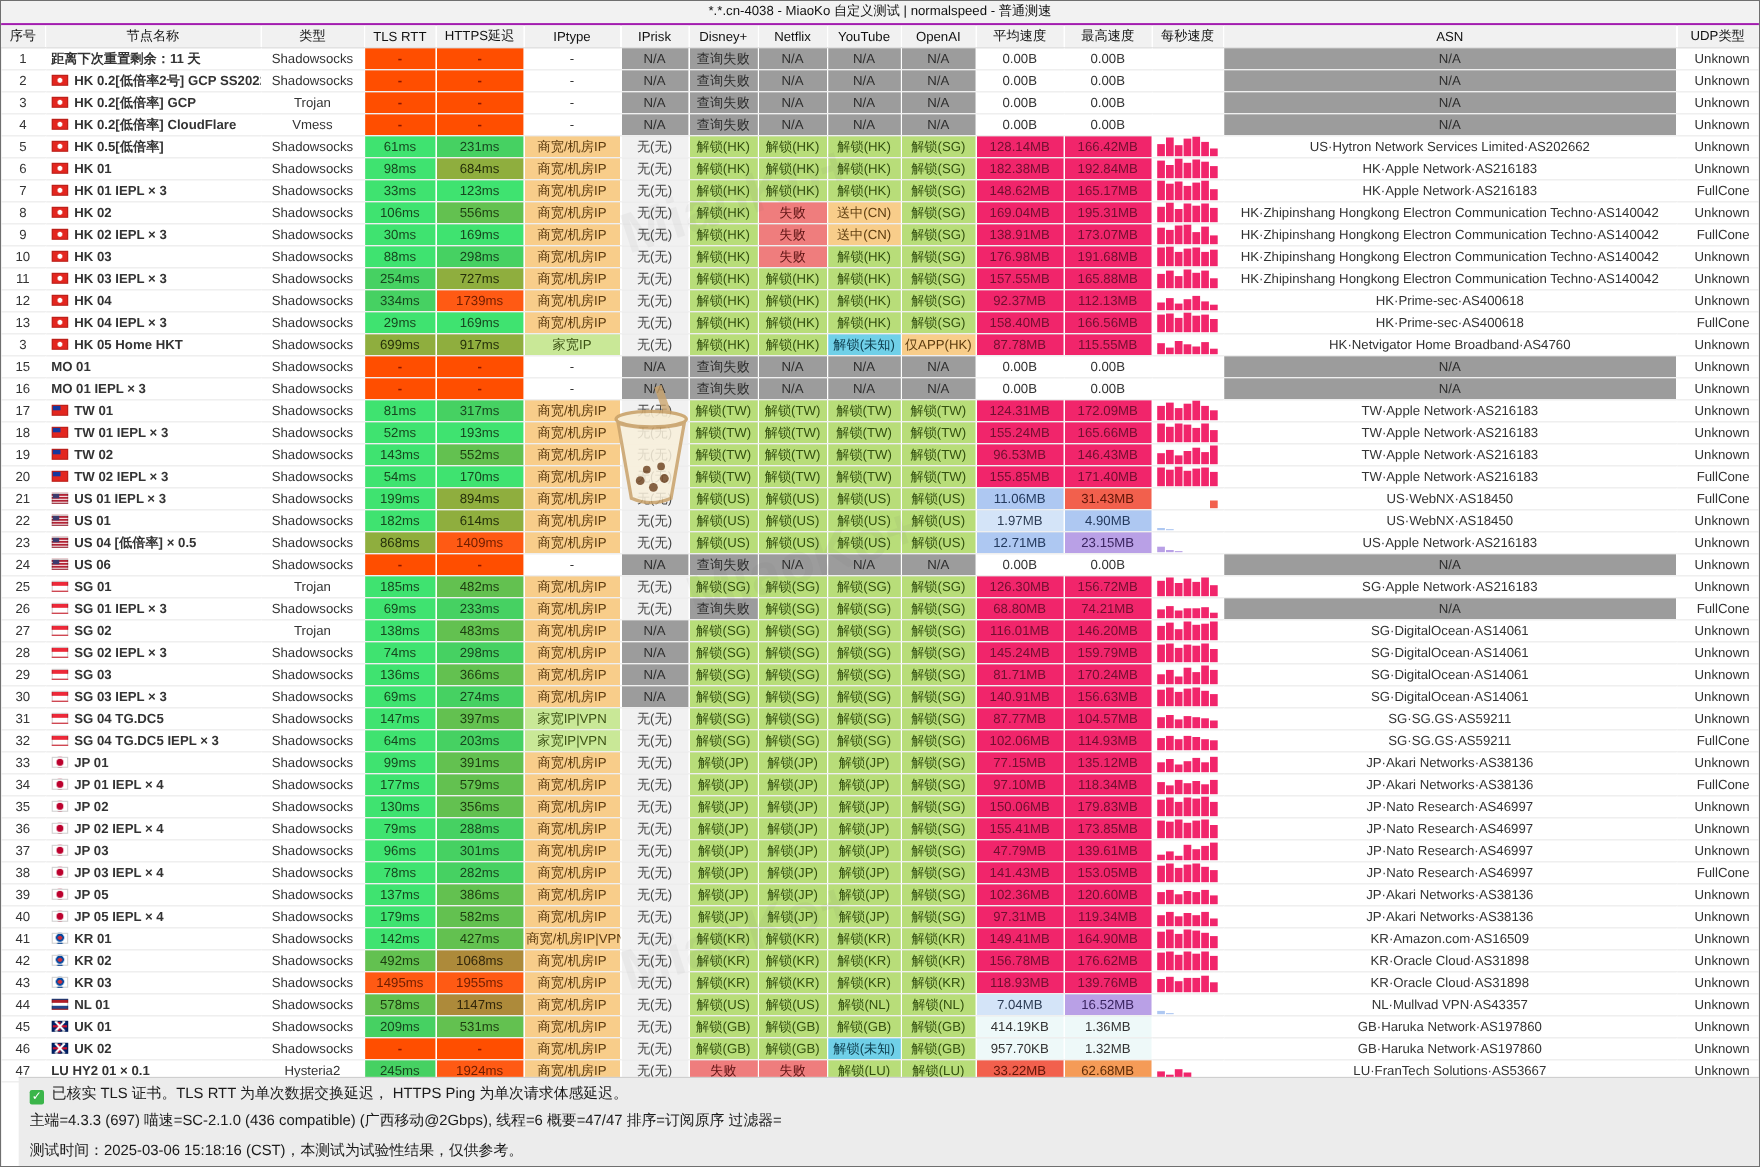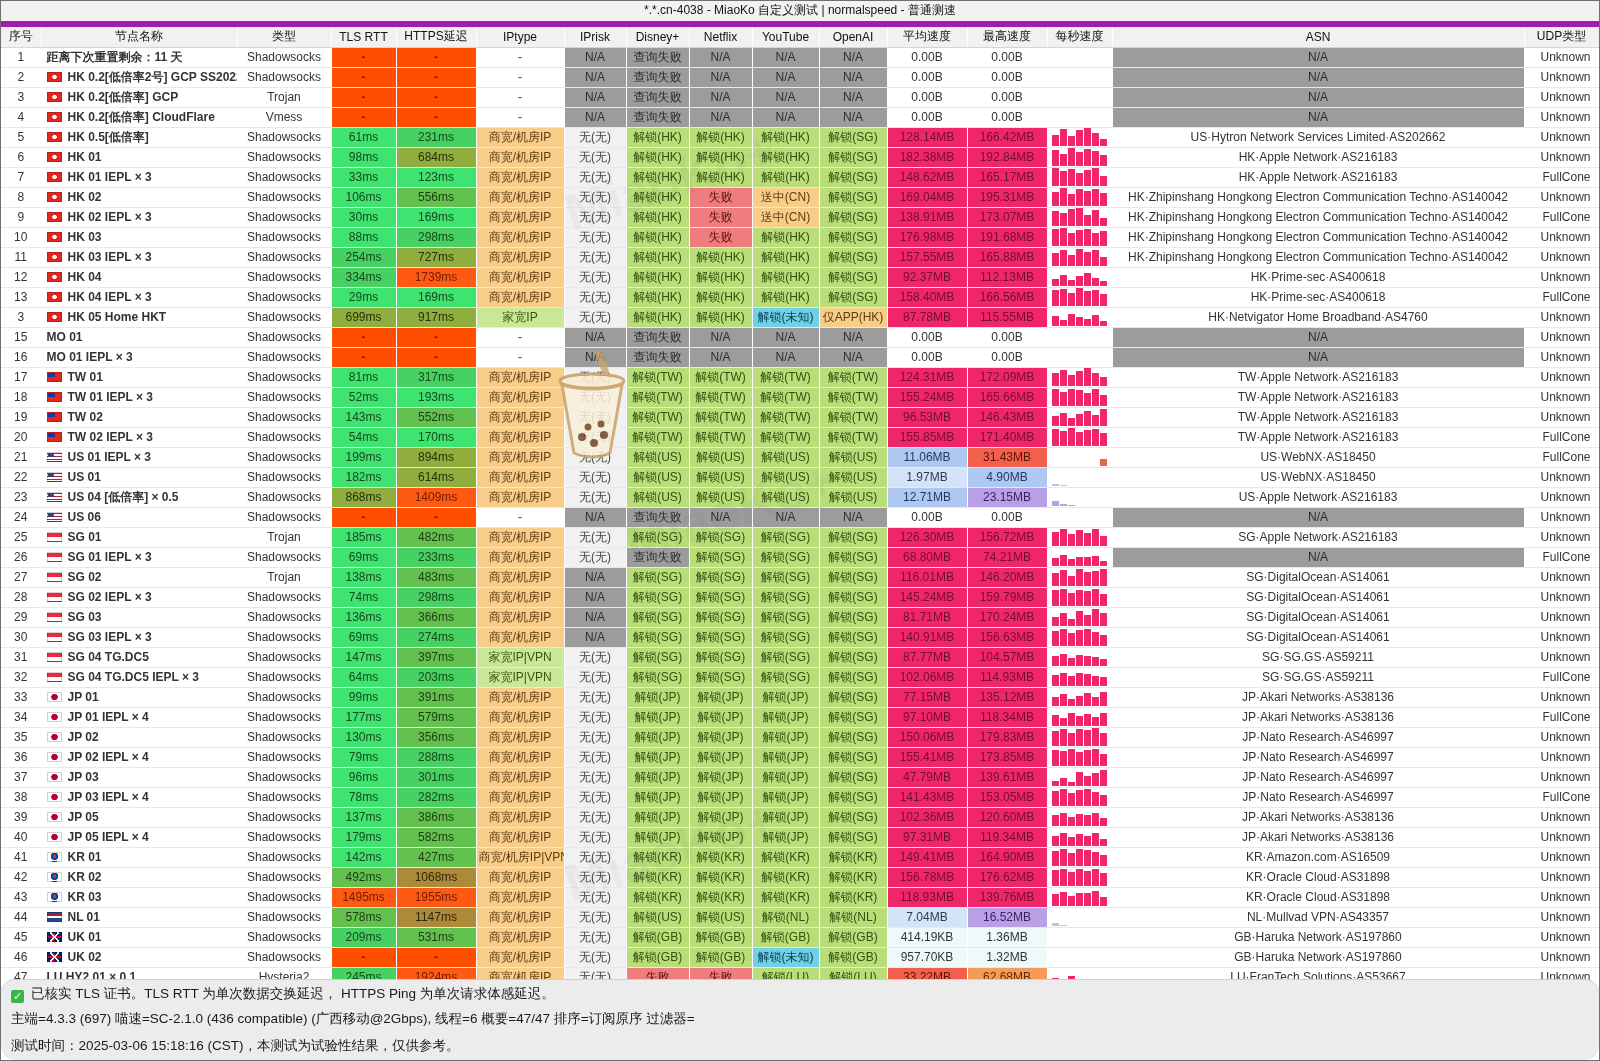--- a/index.html
+++ b/index.html
@@ -1,19 +1,19 @@
 <!DOCTYPE html>
 <html><head>
 <meta charset="utf-8">
 <style>
   html,body{margin:0;padding:0;background:#888;}
   .screen{width:1600px;height:1061px;position:relative;background:#fff;overflow:hidden;
     font-family:"Liberation Sans","DejaVu Sans",sans-serif;color:#333;box-sizing:border-box;
     border:1px solid #6f6f6f;}
-  .titlebar{height:20px;line-height:19px;background:#f2f2f2;border-bottom:6px solid #a21caf;
+  .titlebar{height:20px;line-height:19px;background:#f2f2f2;border-bottom:2px solid #a21caf;
     text-align:center;font-size:12px;color:#111;}
   table{width:1598px;table-layout:fixed;border-collapse:collapse;font-size:12px;}
   th,td{height:20px;padding:0 2px;white-space:nowrap;overflow:hidden;text-align:center;
     border-bottom:1px solid #e9e9e9;border-right:1px solid rgba(255,255,255,.85);box-sizing:border-box;}
   thead th{background:#f1f1f1;font-weight:normal;color:#111;border-bottom:1px solid #d6d6d6;font-size:12px;}
   td.name{text-align:left;padding-left:5px;font-weight:bold;}
   td.udp{text-align:right;padding-right:8px;}
   td.asn{font-size:12px;}
   
   .c-w{background:transparent;color:#333;}
@@ -51,22 +51,22 @@
   .f-kr{background:radial-gradient(circle at 50% 42%,#cd2e3a 0 2px,#0047a0 2px 3.5px,#fff 4px);}
   .f-nl{background:linear-gradient(#ae1c28 0 33%,#fff 33% 66%,#21468b 66%);}
   .f-gb{background:linear-gradient(45deg,transparent 44%,#fff 44% 56%,transparent 56%),
         linear-gradient(-45deg,transparent 44%,#fff 44% 56%,transparent 56%),
         linear-gradient(#c8102e,#c8102e) 50% 50%/100% 30% no-repeat,
         linear-gradient(#c8102e,#c8102e) 50% 50%/26% 100% no-repeat,#012169;}
   
   .bars{display:flex;align-items:flex-end;height:18px;gap:1px;padding:0 2px;}
   .bars div{flex:1 1 auto;min-width:5px;}
   
-  .footer{position:absolute;left:0;right:0;bottom:0;height:81px;background:#ececec;
-    border-top:1px solid #cfcfcf;font-size:13.5px;color:#1a1a1a;padding:3px 10px;box-sizing:border-box;border-radius:14px;}
+  .footer{position:absolute;left:16px;right:0;bottom:0;height:81px;background:#ececec;
+    border-top:1px solid #cfcfcf;font-size:13.5px;color:#1a1a1a;padding:3px 10px;box-sizing:border-box;}
   .footer .f1{line-height:22px;}
   .footer .f2{line-height:27px;}
   .footer .f3{line-height:27px;}
   .chk{display:inline-block;width:13px;height:13px;background:#3bb54a;color:#fff;border-radius:2px;
     font-size:11px;line-height:13px;text-align:center;margin-right:7px;vertical-align:-2px;}
   
   .wm-tea{position:absolute;left:500px;top:388px;z-index:5;pointer-events:none;
     color:rgba(242,186,120,.85);font-weight:bold;font-size:36px;letter-spacing:28px;line-height:44px;}
   .wm-cup{position:absolute;left:545px;top:348px;z-index:5;pointer-events:none;opacity:.9;}
   .wm-brand{position:absolute;z-index:4;pointer-events:none;color:#555;opacity:.05;

